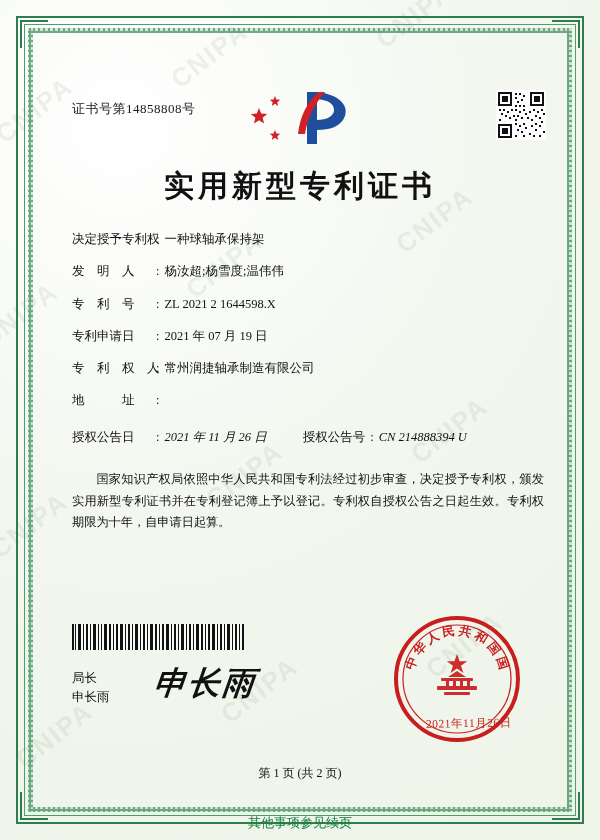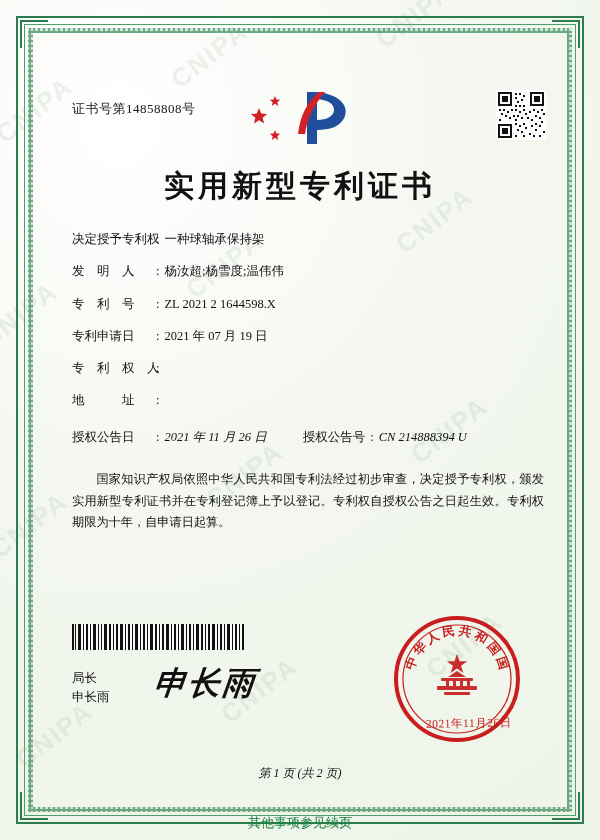--- a/index.html
+++ b/index.html
@@ -231,21 +231,20 @@
     transform: rotate(-1deg);
   }
 
   .page-no {
     position: absolute;
     bottom: 14px;
     left: 0; right: 0;
     text-align: center;
     font-size: 12px;
     color: #111;
-    font-style: italic;
   }
 
   .footer-note {
     position: absolute;
     bottom: 8px;
     left: 0; right: 0;
     text-align: center;
     font-size: 13px;
     color: #15803d;
     z-index: 5;
@@ -390,20 +389,21 @@
 
       <div class="field-row">
         <span class="field-label">专利申请日</span>
         <span class="field-colon">:</span>
         <span class="field-value">2021 年 07 月 19 日</span>
       </div>
 
       <div class="field-row">
         <span class="field-label">专　利　权　人</span>
         <span class="field-colon">:</span>
+        <span class="field-value">常州润捷轴承制造有限公司</span>
       </div>
 
       <div class="field-row">
         <span class="field-label">地　　　址</span>
         <span class="field-colon">:</span>
       </div>
 
       <div class="field-row dual" style="margin-top:18px;">
         <span class="field-label">授权公告日</span>
         <span class="field-colon">:</span>

